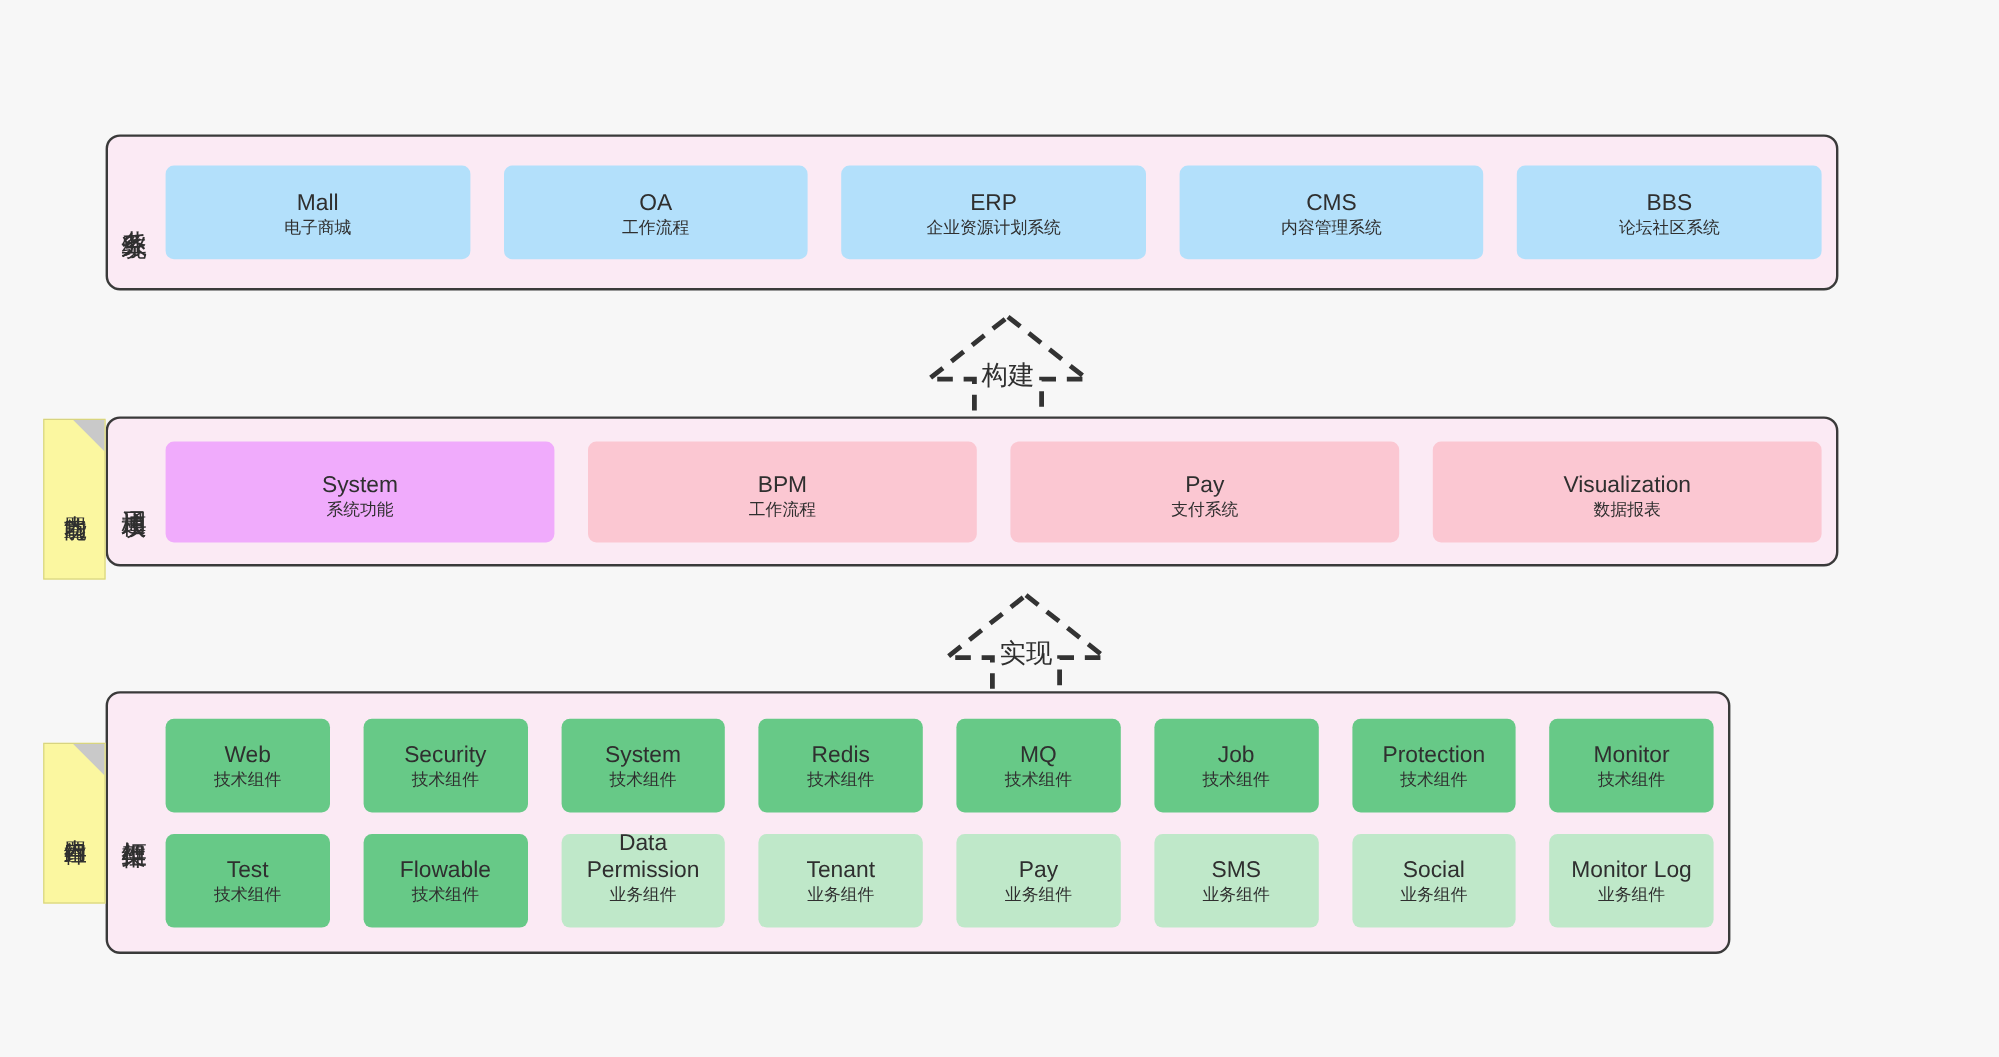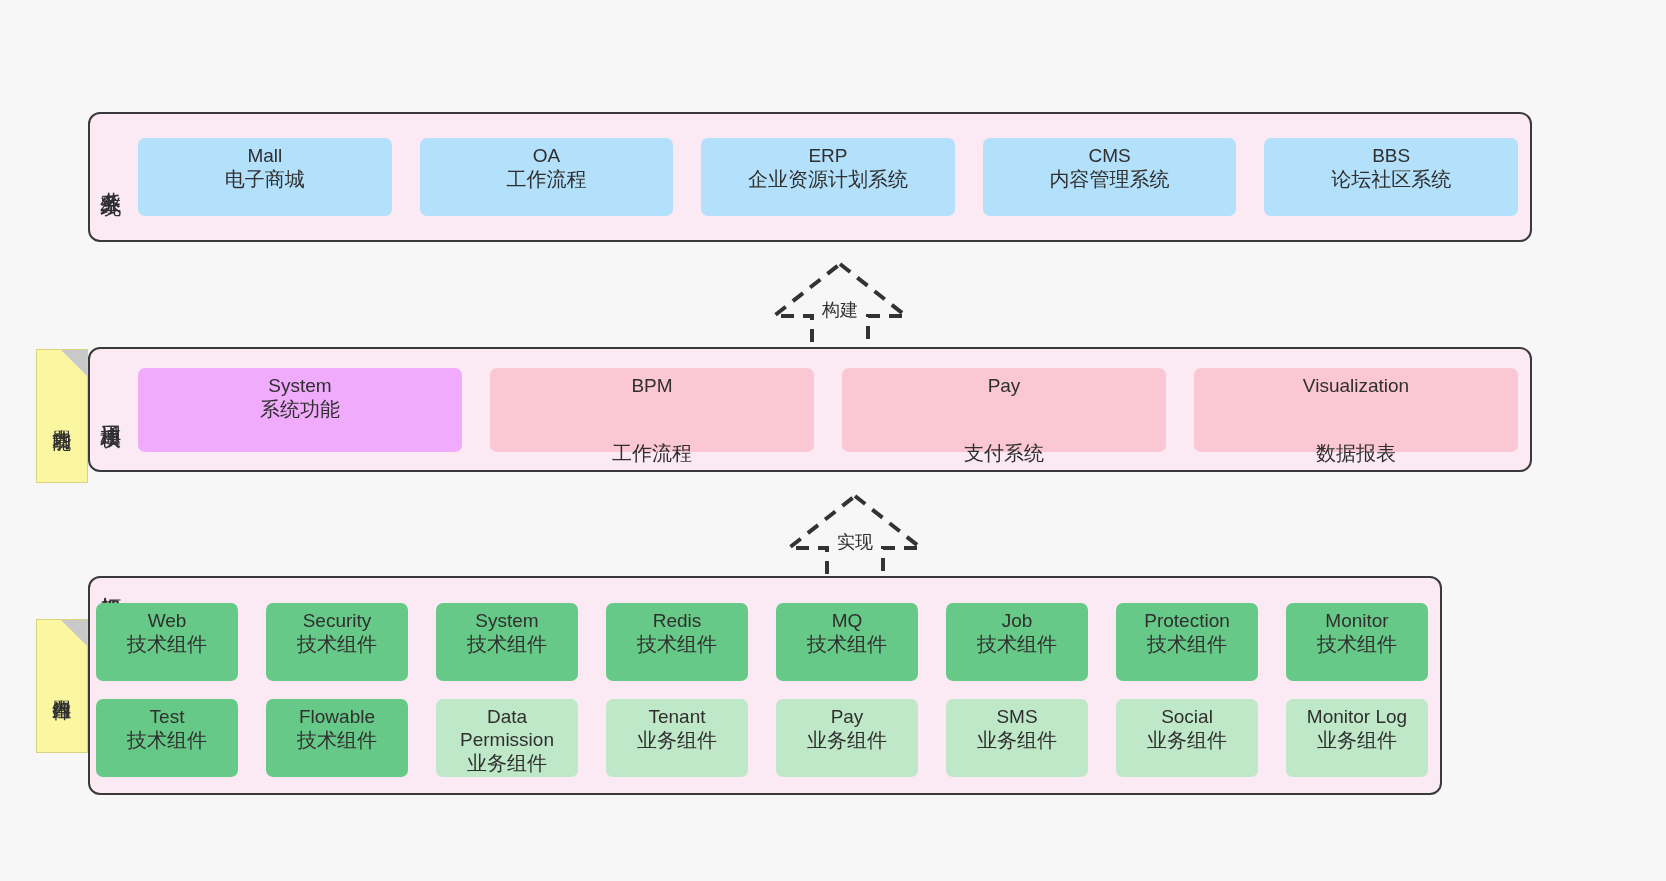--- a/index.html
+++ b/index.html
@@ -69,37 +69,37 @@
   }
 
   
   .node {
     flex: 1 1 0;
     box-sizing: border-box;
     border-radius: 7px;
     display: flex;
     flex-direction: column;
     align-items: center;
-    justify-content: flex-start;
+    justify-content: flex-end;
     text-align: center;
     color: #2f2f2f;
-    padding: 6px 6px;
+    padding: 18px 6px;
   }
   .node .n-title {
     font-size: 19px;
     line-height: 1.22;
   }
   .node .n-sub {
-    font-size: 20px;
+    font-size: 14px;
     line-height: 1.22;
   }
 
   .node.biz       { background: #b3e0fb; height: 78px; }
   .node.core-on   { background: #f0abfc; height: 84px; }
-  .node.core-off  { background: #fbc7d2; height: 84px; gap: 44px; }
+  .node.core-off  { background: #fbc7d2; height: 84px; }
   .node.tech      { background: #67c987; height: 78px; }
   .node.busc      { background: #bfe8c9; height: 78px; }
 
   
   .sticky {
     position: absolute;
     box-sizing: border-box;
     background: #fbf7a0;
     border: 1px solid #d8d480;
     display: flex;
@@ -129,21 +129,21 @@
     position: absolute;
     width: 160px;
     height: 96px;
   }
   .arrow svg { display: block; }
   .arrow .arrow-label {
     position: absolute;
     left: 50%;
     top: 40px;
     transform: translateX(-50%);
-    font-size: 18px;
+    font-size: 22px;
     color: #2f2f2f;
     background: transparent;
     white-space: nowrap;
     padding: 0 2px;
   }
 </style>
 </head>
 <body>
 
 <div class="canvas">
@@ -213,21 +213,21 @@
       <path d="M80 6 L146 58 L108 58 L108 92 L52 92 L52 58 L14 58 Z" fill="#f7f7f7" stroke="#333333" stroke-width="4" stroke-dasharray="13 9" stroke-linejoin="miter"></path>
     </svg>
     <span class="arrow-label">实现</span>
   </div>
 
   <div class="sticky" id="sticky-builtin-components" style="left:36px; top:619px; width:52px; height:134px;">
     <span class="fold"></span>
     <span>内置组件</span>
   </div>
 
-  <div class="layer" id="layer-framework" style="left:88px; top:576px; width:1354px; height:219px;flex-direction:column;">
+  <div class="layer" id="layer-framework" style="left:88px; top:576px; width:1354px; height:219px;">
     <div class="layer-title">框架组件</div>
     <div class="layer-body two-rows">
       <div class="grid-row" id="framework-row1">
           <div class="node tech">
             <div class="n-title">Web</div>
             <div class="n-sub">技术组件</div>
           </div>
           <div class="node tech">
             <div class="n-title">Security</div>
             <div class="n-sub">技术组件</div>

